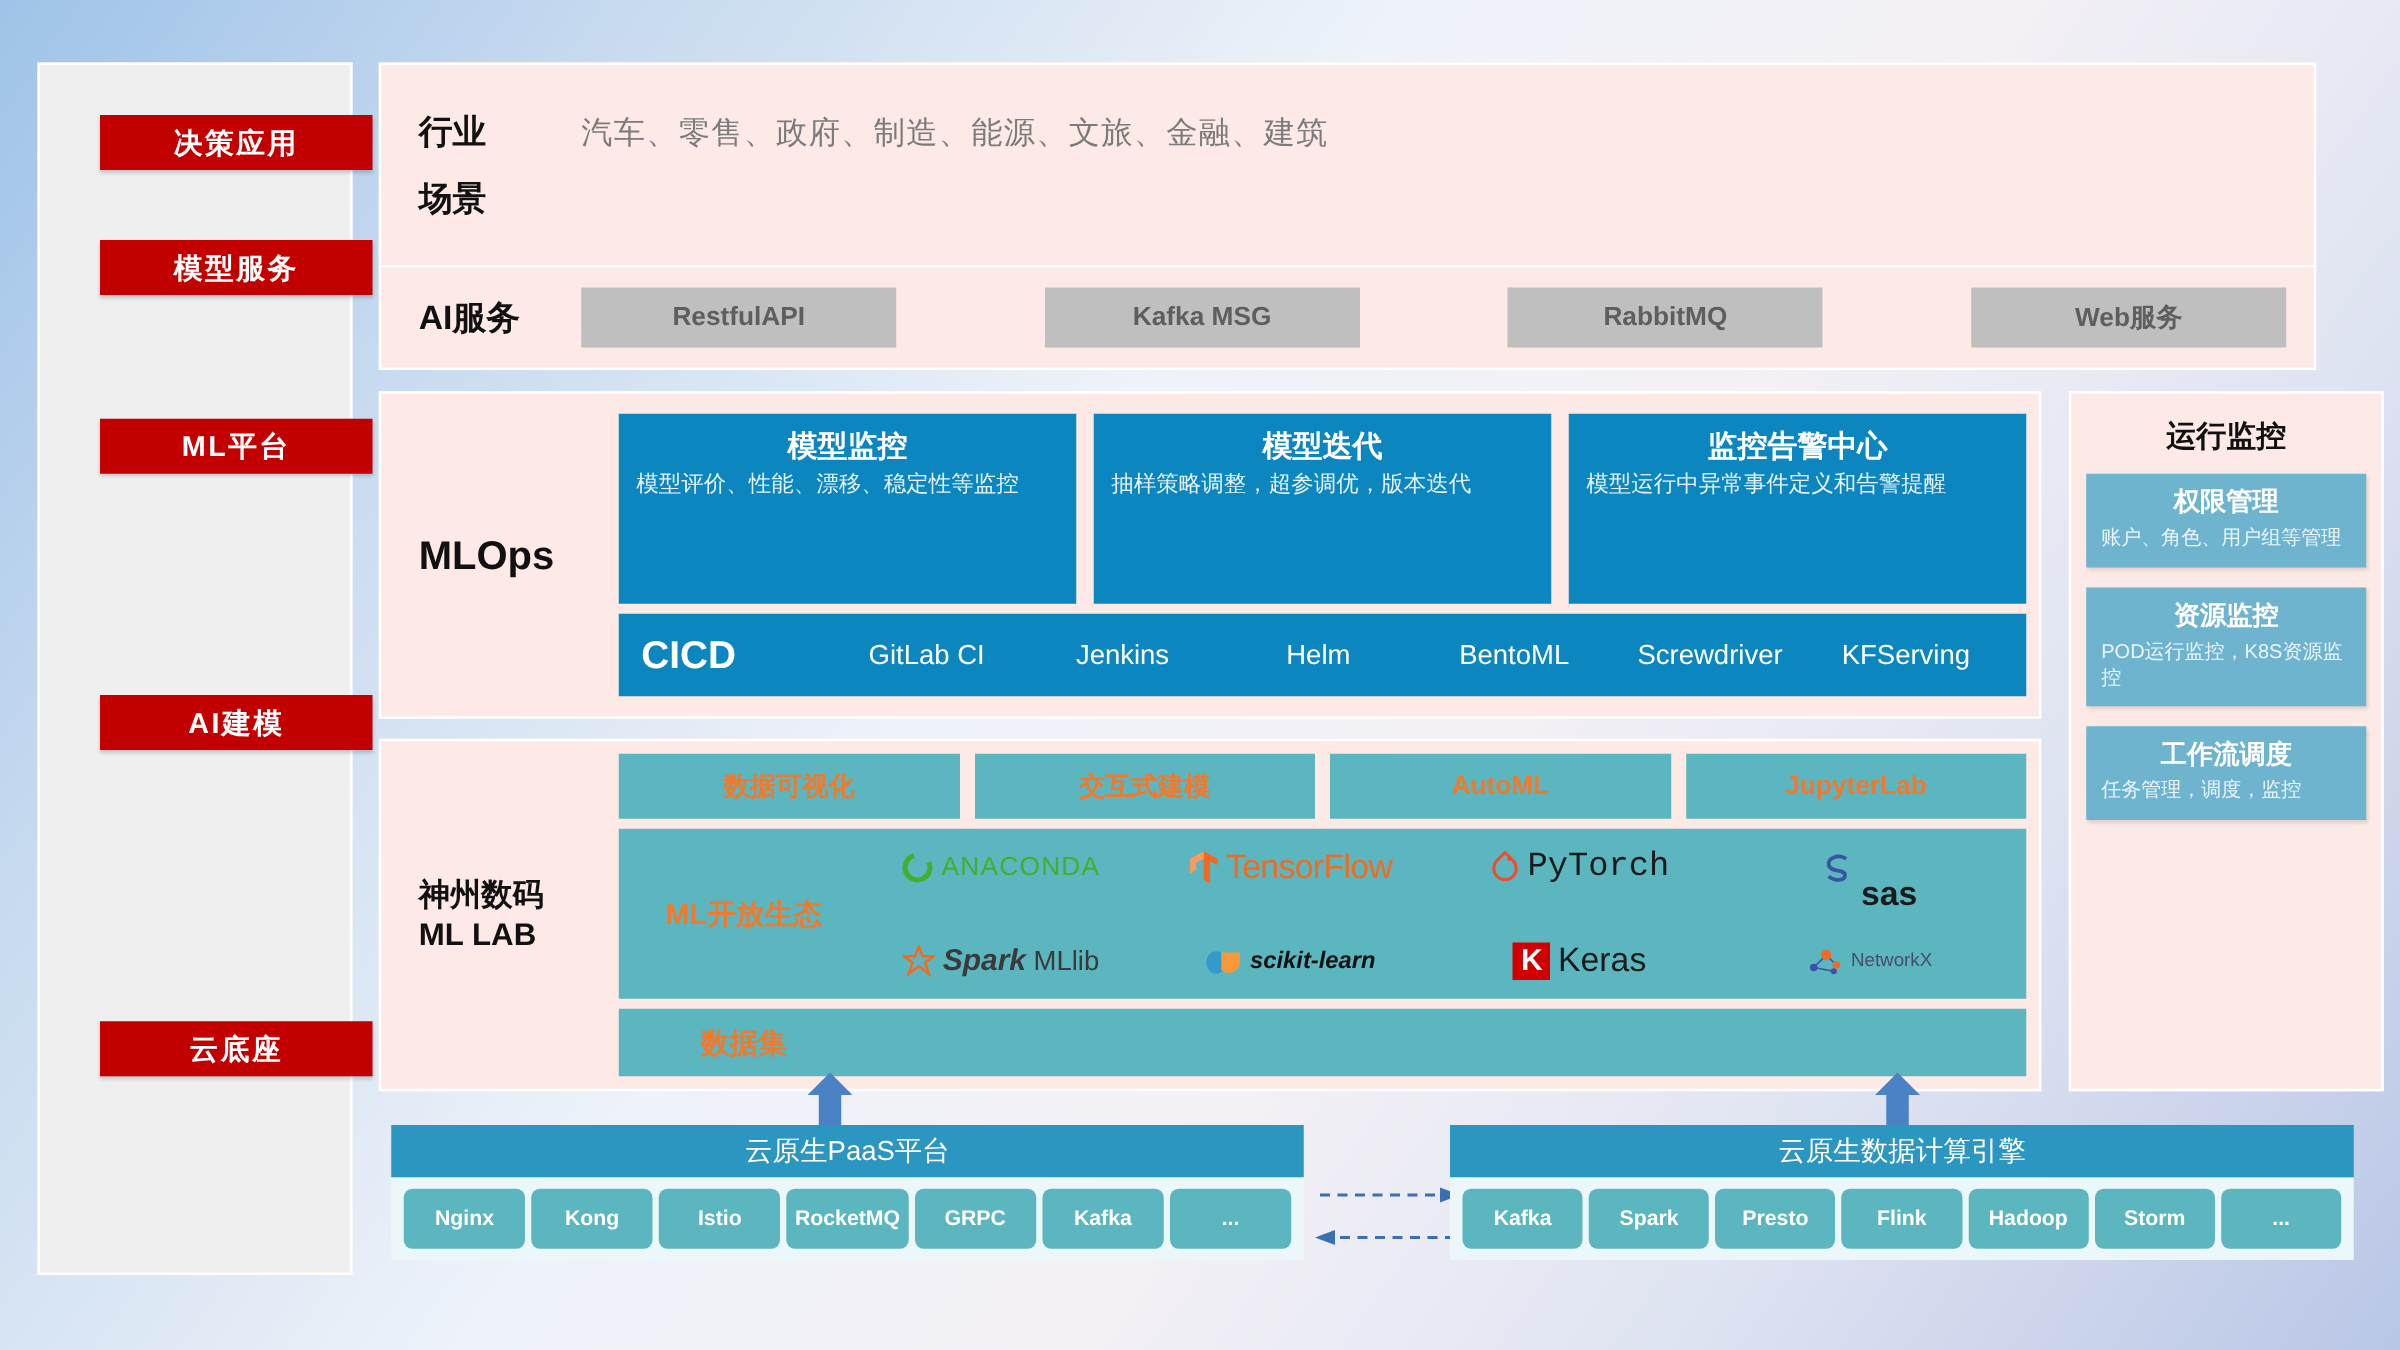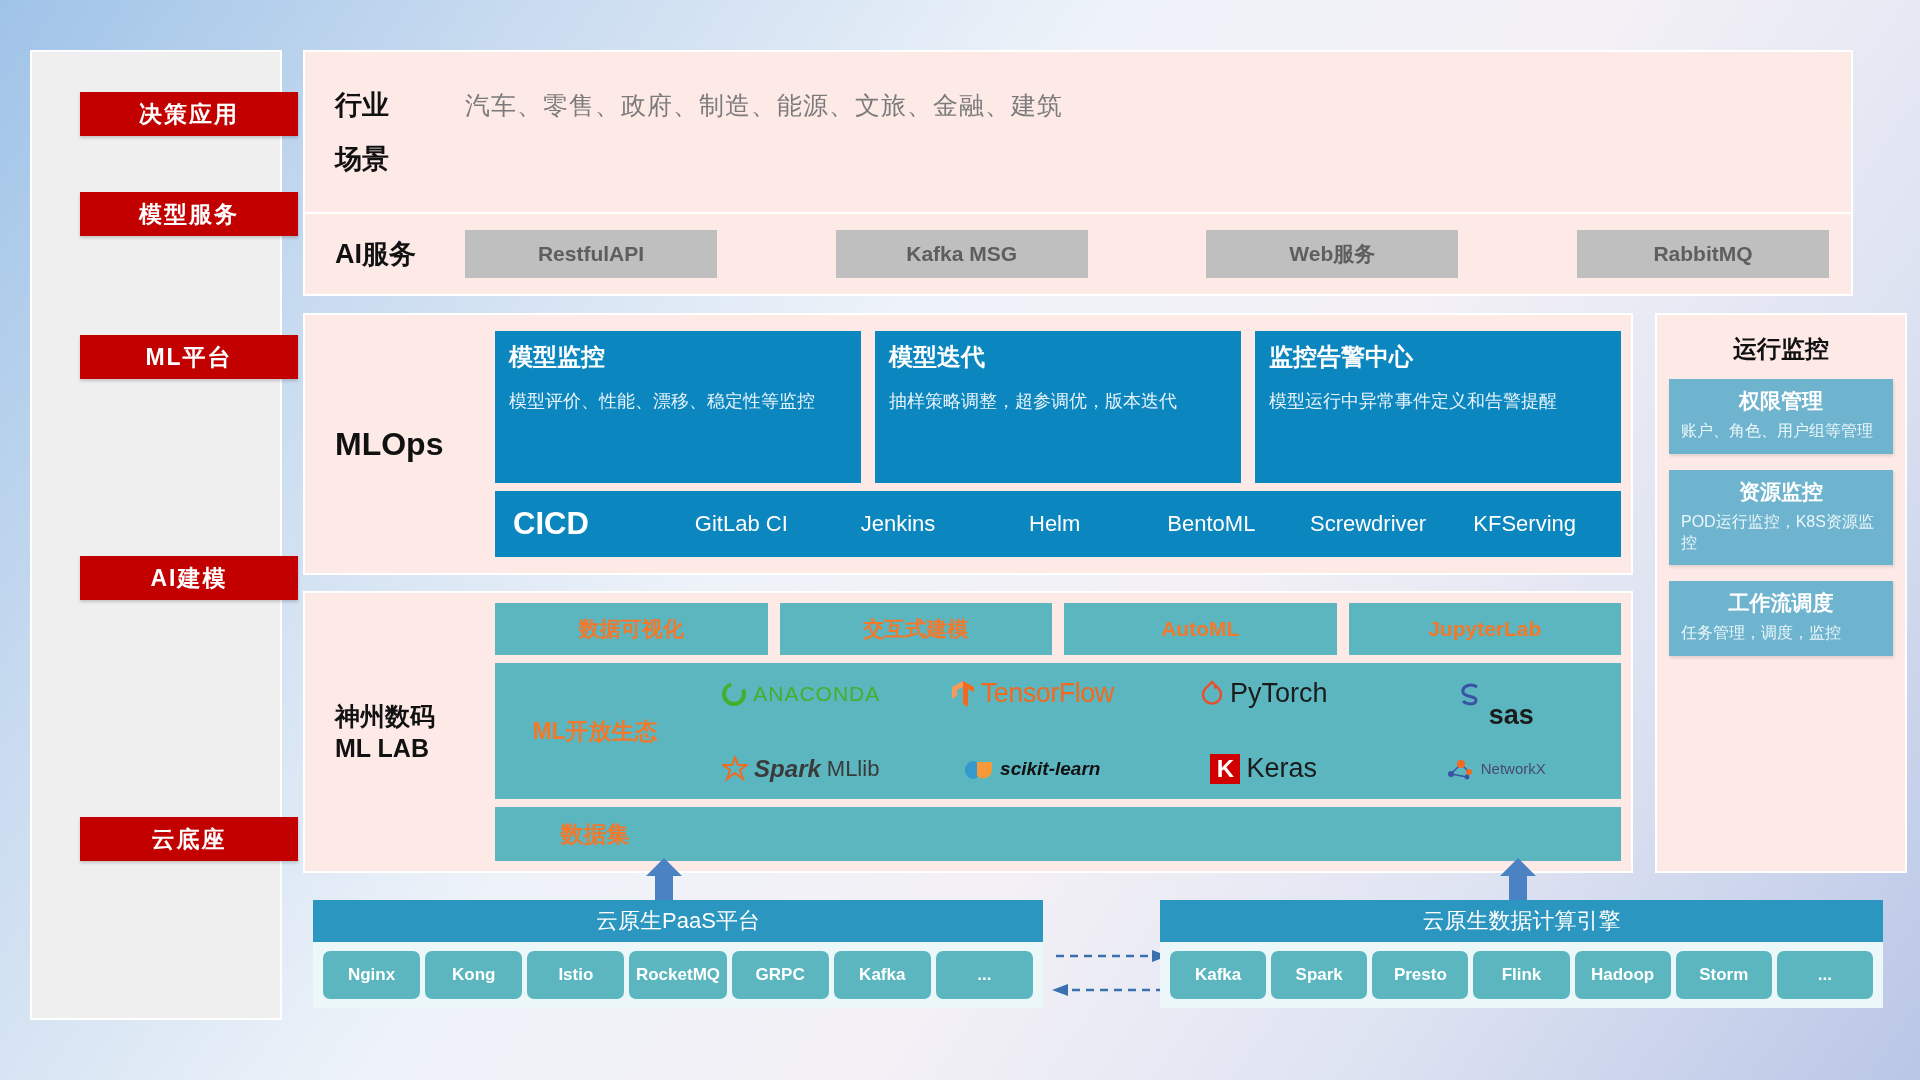--- a/index.html
+++ b/index.html
@@ -61,21 +61,21 @@
     background:#bfbfbf; color:#5e5e5e; font-size:21px; font-weight:bold;
     width:252px; height:48px; display:flex; align-items:center; justify-content:center;
   }
 
   
   #band-mlops { top:313px; width:1330px; height:262px; display:flex; align-items:center; padding-left:30px; }
   #band-mlops .lbl { width:160px; font-size:32px; font-weight:bold; color:#111; }
   .mlops-right { flex:1; padding-right:10px; }
   .mlops-cards { display:flex; gap:14px; }
   .mlops-card { flex:1; background:#0b86bf; padding:10px 14px 14px 14px; height:152px; }
-  .mlops-card h3 { color:#fff; font-size:24px; margin-bottom:16px; }
+  .mlops-card h3 { color:#fff; font-size:24px; text-align:center; margin-bottom:2px; }
   .mlops-card p  { color:#e6f3fa; font-size:18px; line-height:1.35; }
   .cicd-bar {
     margin-top:8px; background:#0b86bf; height:66px; display:flex; align-items:center;
     padding:0 18px; overflow:hidden;
   }
   .cicd-title { color:#fff; font-size:31px; font-weight:bold; width:150px; }
   .cicd-items { flex:1; display:flex; }
   .cicd-item {
     flex:1; color:#fff; font-size:22px; text-align:center;
     line-height:1.1; word-break:break-all; padding:0 4px;
@@ -119,21 +119,21 @@
   #cloud-left  { left:313px; width:730px; }
   #cloud-right { left:1160px; width:723px; }
 
   .up-arrow { position:absolute; width:40px; height:46px; }
   .up-arrow svg { display:block; }
 
   .dash-link { position:absolute; left:1050px; top:938px; width:120px; height:70px; }
 
   
   .txt-tf { color:#f26a20; font-size:27px; letter-spacing:-.5px; }
-  .txt-pt { color:#1b1b1b; font-size:27px; }
+  .txt-pt { color:#1b1b1b; font-size:27px;font-family:Liberation Mono, monospace; }
   .txt-sas { color:#1b1b1b; font-size:27px; font-weight:bold;margin-top:44px; }
   .txt-keras { color:#1b1b1b; font-size:27px; }
   .txt-mllib { color:#3a3a3a; font-size:22px; }
   .txt-ana { color:#43b02a; font-size:21px; letter-spacing:1px; }
   .txt-nx { color:#4a4a6a; font-size:15px; line-height:1; }
   .kbox { background:#d00000; color:#fff; font-weight:bold; font-size:24px; width:30px; height:30px; display:flex; align-items:center; justify-content:center; }
   .spark-txt { color:#3a3a3a; font-size:24px; font-style:italic; font-weight:bold; }
   .sk-txt { color:#111; font-size:19px; font-style:italic; font-weight:bold; }
 </style>
 </head>
@@ -159,22 +159,22 @@
         <div class="k">场景</div>
       </div>
     </div>
   </div>
 
   <div class="band" id="band-svc">
     <div class="lbl">AI服务</div>
     <div class="svc-chips">
       <div class="svc-chip">RestfulAPI</div>
       <div class="svc-chip">Kafka MSG</div>
+      <div class="svc-chip">RabbitMQ</div>
       <div class="svc-chip">Web服务</div>
-      <div class="svc-chip">RabbitMQ</div>
     </div>
   </div>
 
   <div class="band" id="band-mlops">
     <div class="lbl">MLOps</div>
     <div class="mlops-right">
       <div class="mlops-cards">
         <div class="mlops-card">
           <h3>模型监控</h3>
           <p>模型评价、性能、漂移、稳定性等监控</p>

